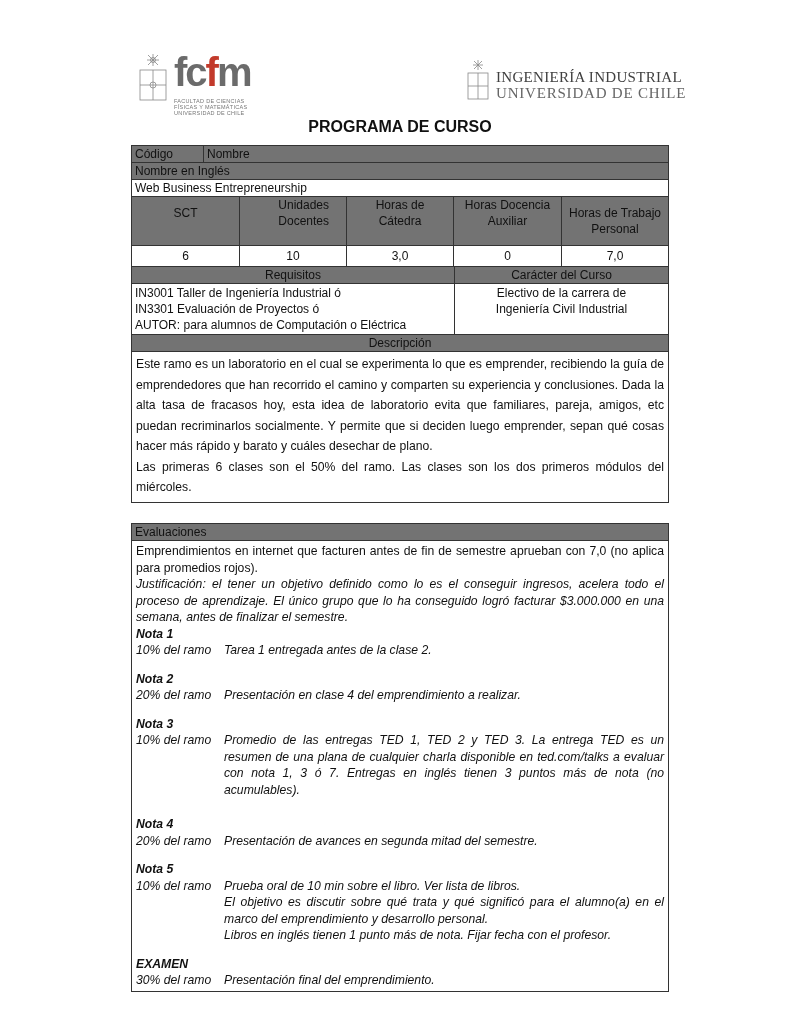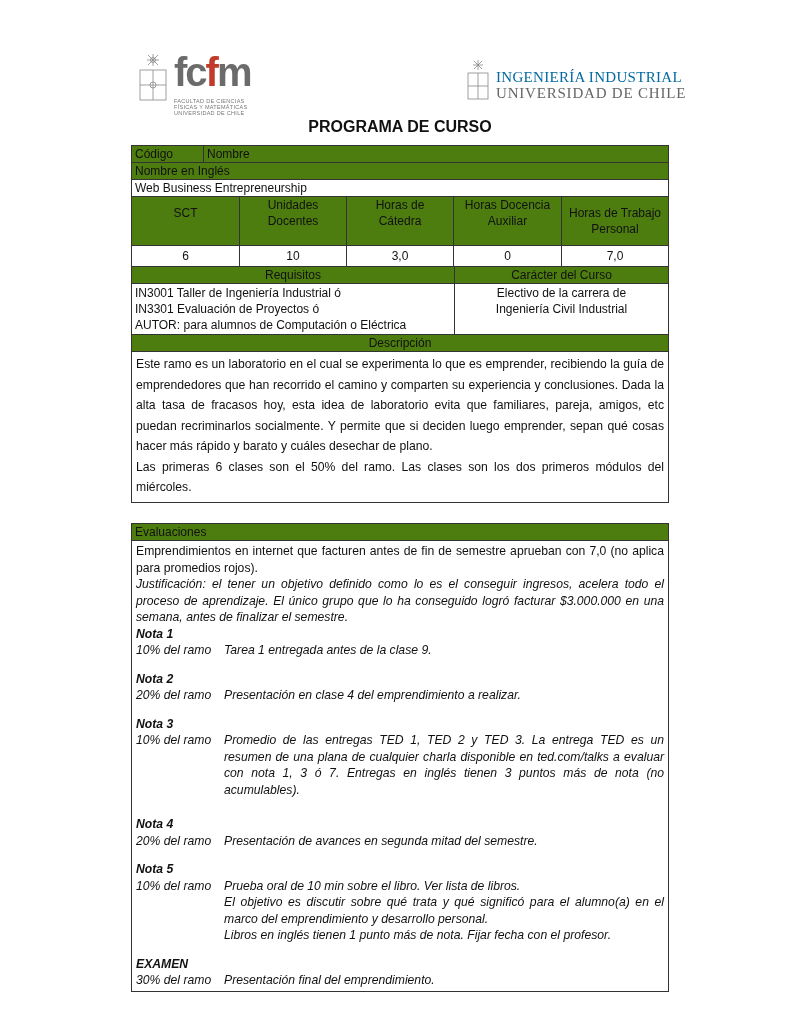--- a/index.html
+++ b/index.html
@@ -7,31 +7,31 @@
   body { position: relative; font-family: "Liberation Sans", sans-serif; color: #111; font-size: 12px; overflow: hidden; }
 
   .logo-left { position: absolute; left: 138px; top: 42px; width: 120px; height: 78px; }
   .crest { position: absolute; left: 0; top: 10px; width: 30px; height: 52px; }
   .fcfm-word { position: absolute; left: 36px; top: 8px; font-family: "Liberation Sans", sans-serif; font-size: 40px; font-weight: bold; letter-spacing: -2px; color: #6b6b6b; line-height: 44px; }
   .fcfm-word .red { color: #c23a2b; }
   .fcfm-sub { position: absolute; left: 36px; top: 56px; font-size: 5.5px; line-height: 6px; color: #777; letter-spacing: 0.3px; white-space: pre; }
 
   .logo-right { position: absolute; left: 466px; top: 57px; width: 200px; height: 46px; }
   .crest2 { position: absolute; left: 0; top: 2px; width: 24px; height: 42px; }
-  .ii-line1 { position: absolute; left: 30px; top: 12px; font-family: "Liberation Serif", serif; font-size: 15px; color: #0369a1; letter-spacing: 0.3px; white-space: nowrap; }
+  .ii-line1 { position: absolute; left: 30px; top: 12px; font-family: "Liberation Serif", serif; font-size: 15px; color: #404040; letter-spacing: 0.3px; white-space: nowrap; }
   .ii-line2 { position: absolute; left: 30px; top: 28px; font-family: "Liberation Serif", serif; font-size: 15px; color: #666; letter-spacing: 0.8px; white-space: nowrap; }
 
   .doc-title { position: absolute; left: 0; width: 800px; top: 118px; text-align: center; font-weight: bold; font-size: 16px; }
 
   .tbl { position: absolute; left: 131px; width: 538px; border: 1.5px solid #333; }
   .row { display: flex; border-top: 1px solid #333; }
   .row:first-child { border-top: none; }
   .cell { border-left: 1px solid #333; padding: 0 3px; line-height: 16px; font-size: 12px; }
   .cell:first-child { border-left: none; }
-  .gray { background: #4d7c0f; }
+  .gray { background: #737373; }
   .center { text-align: center; }
 
   .desc { padding: 2px 4px 4px 4px; text-align: justify; line-height: 20.5px; font-size: 12.2px; }
 
   .eval-body { padding: 2px 4px 2px 4px; font-size: 12.2px; line-height: 16.5px; }
   .eval-body .just { font-style: italic; text-align: justify; }
   .eval-body .intro { text-align: justify; }
   .nota-title { font-weight: bold; margin-top: 0; }
   .nota { margin-bottom: 12px; font-style: italic; }
   .nota-line { display: flex; }
@@ -85,21 +85,21 @@
     <div class="cell" style="flex:1;">Nombre</div>
   </div>
   <div class="row gray">
     <div class="cell" style="flex:1;">Nombre en Inglés</div>
   </div>
   <div class="row">
     <div class="cell" style="flex:1;">Web Business Entrepreneurship</div>
   </div>
   <div class="row gray">
     <div class="cell center" style="width:107px; line-height:32px;">SCT</div>
-    <div class="cell center" style="width:107px; padding:0 17px;">Unidades Docentes</div>
+    <div class="cell center" style="width:107px; padding:0 17px;text-align:right;">Unidades Docentes</div>
     <div class="cell center" style="width:107px; padding:0 20px;text-align:center;">Horas de Cátedra</div>
     <div class="cell center" style="width:108px; padding:0 6px;">Horas Docencia Auxiliar</div>
     <div class="cell center" style="flex:1; padding:8px 2px;">Horas de Trabajo Personal</div>
   </div>
   <div class="row">
     <div class="cell center" style="width:107px; line-height:20px;">6</div>
     <div class="cell center" style="width:107px; line-height:20px;">10</div>
     <div class="cell center" style="width:107px; line-height:20px;">3,0</div>
     <div class="cell center" style="width:108px; line-height:20px;">0</div>
     <div class="cell center" style="flex:1; line-height:20px;">7,0</div>
@@ -136,21 +136,21 @@
   </div>
   <div class="row">
     <div class="eval-body" style="flex:1;">
       <div class="intro">Emprendimientos en internet que facturen antes de fin de semestre aprueban con 7,0 (no aplica para promedios rojos).</div>
       <div class="just">Justificación: el tener un objetivo definido como lo es el conseguir ingresos, acelera todo el proceso de aprendizaje. El único grupo que lo ha conseguido logró facturar $3.000.000 en una semana, antes de finalizar el semestre.</div>
 
       <div class="nota">
         <div class="nota-title">Nota 1</div>
         <div class="nota-line">
             <span class="nota-pct">10% del ramo</span>
-            <span class="nota-text">Tarea 1 entregada antes de la clase 9.</span>
+            <span class="nota-text">Tarea 1 entregada antes de la clase 2.</span>
           </div>
       </div>
 
       <div class="nota">
         <div class="nota-title">Nota 2</div>
         <div class="nota-line">
             <span class="nota-pct">20% del ramo</span>
             <span class="nota-text">Presentación en clase 4 del emprendimiento a realizar.</span>
           </div>
       </div>

